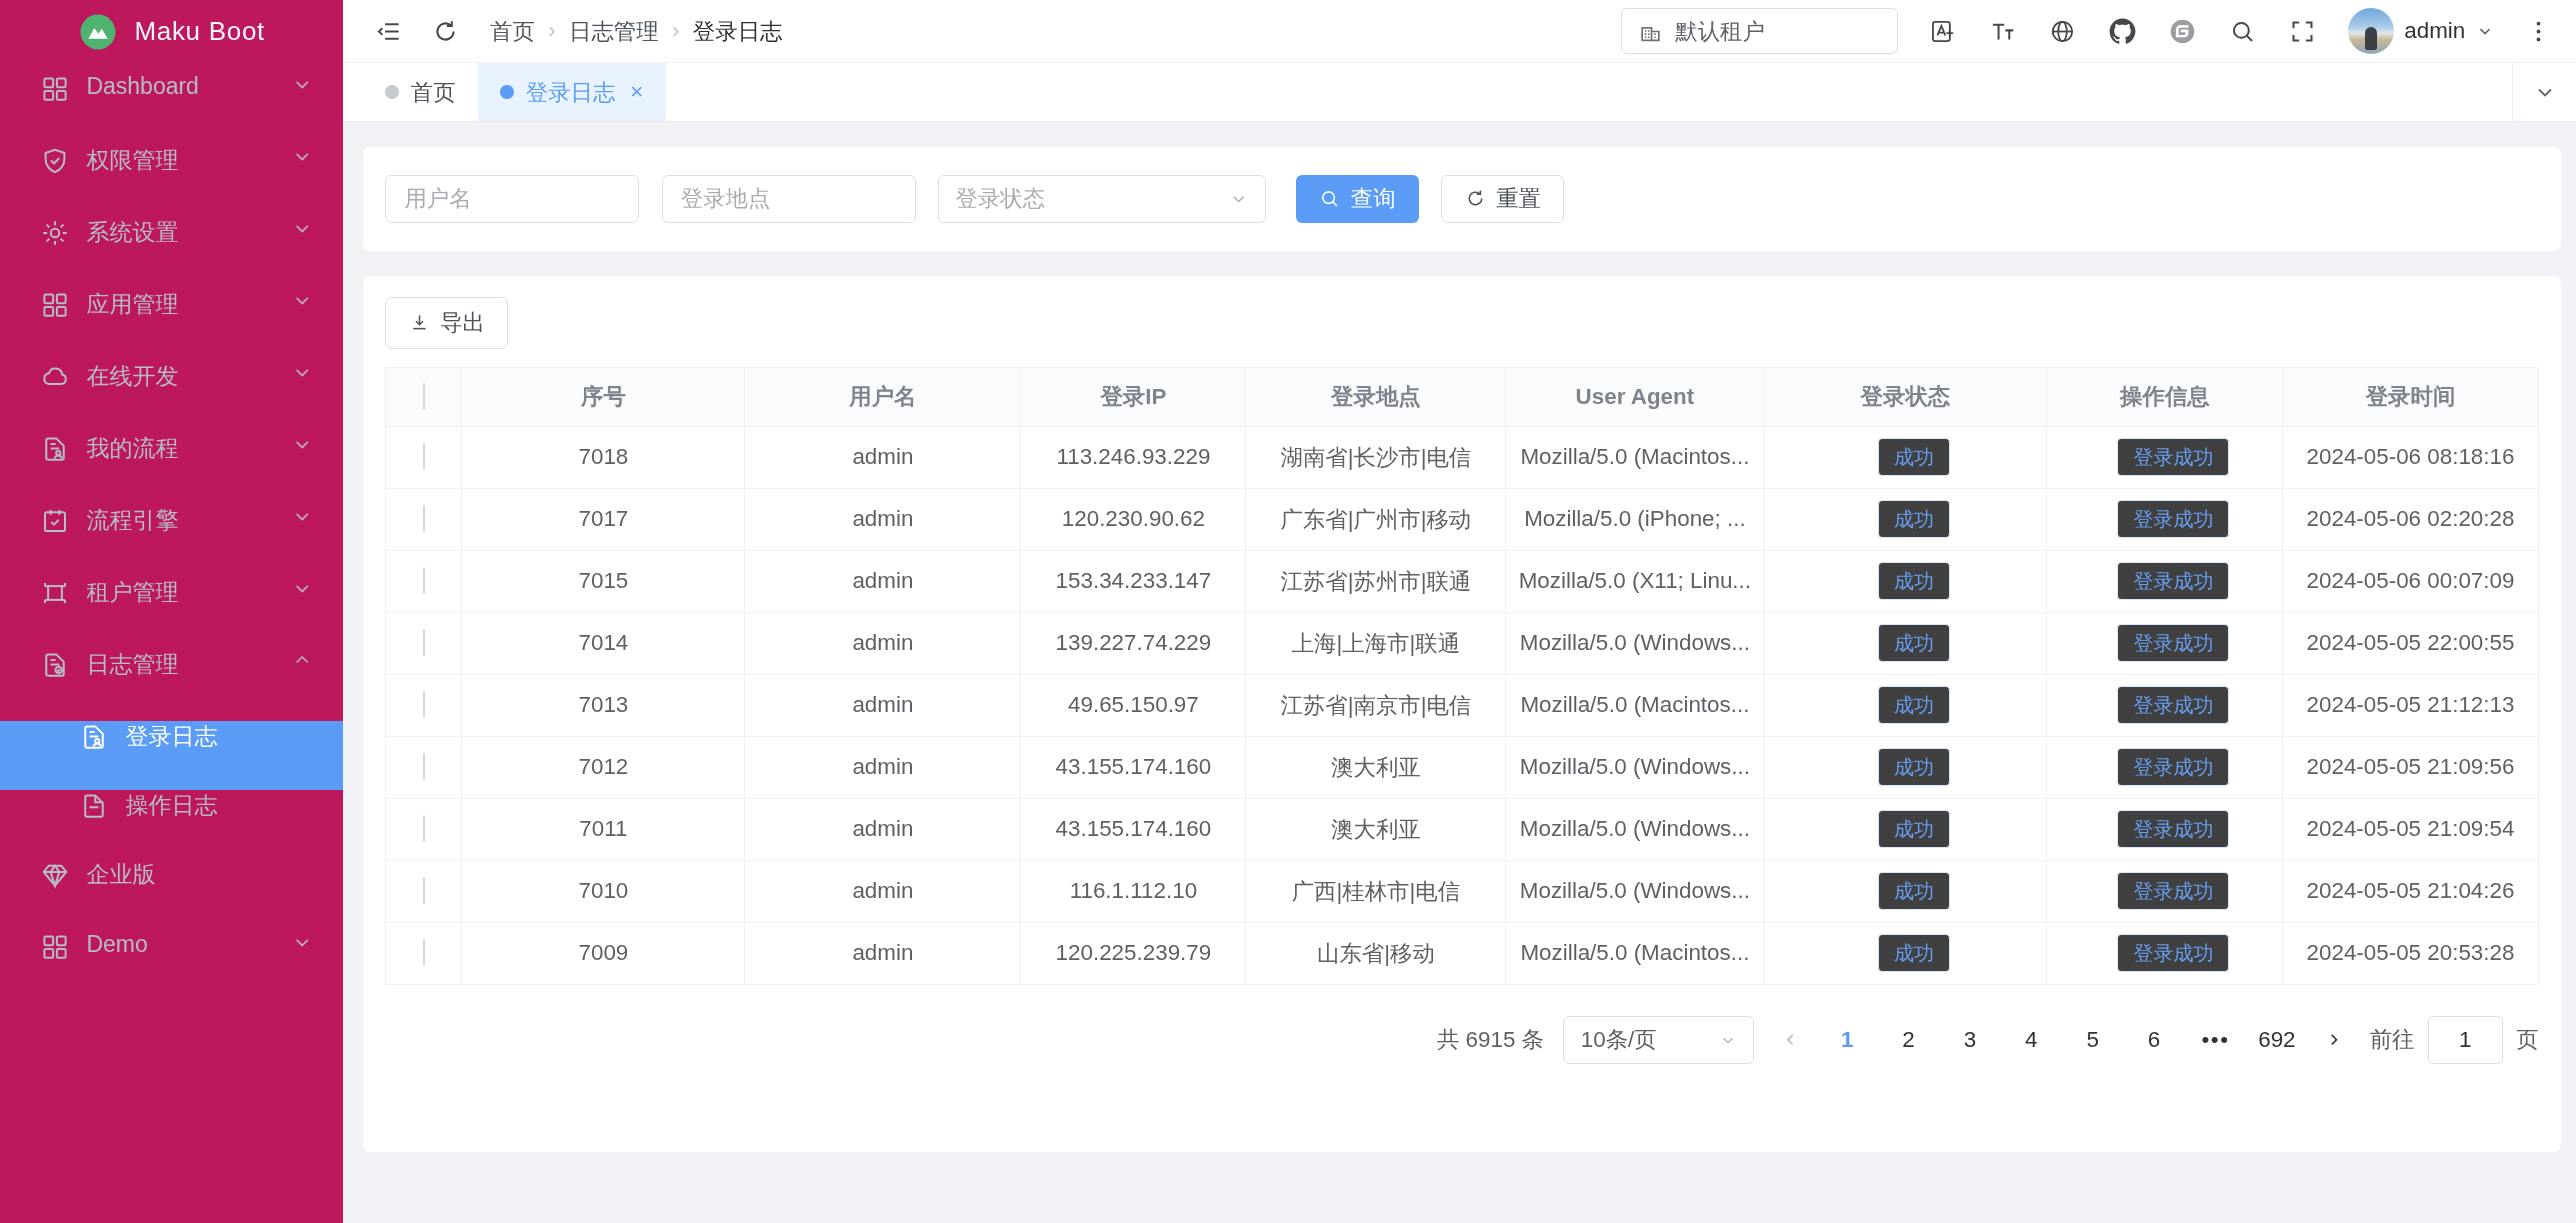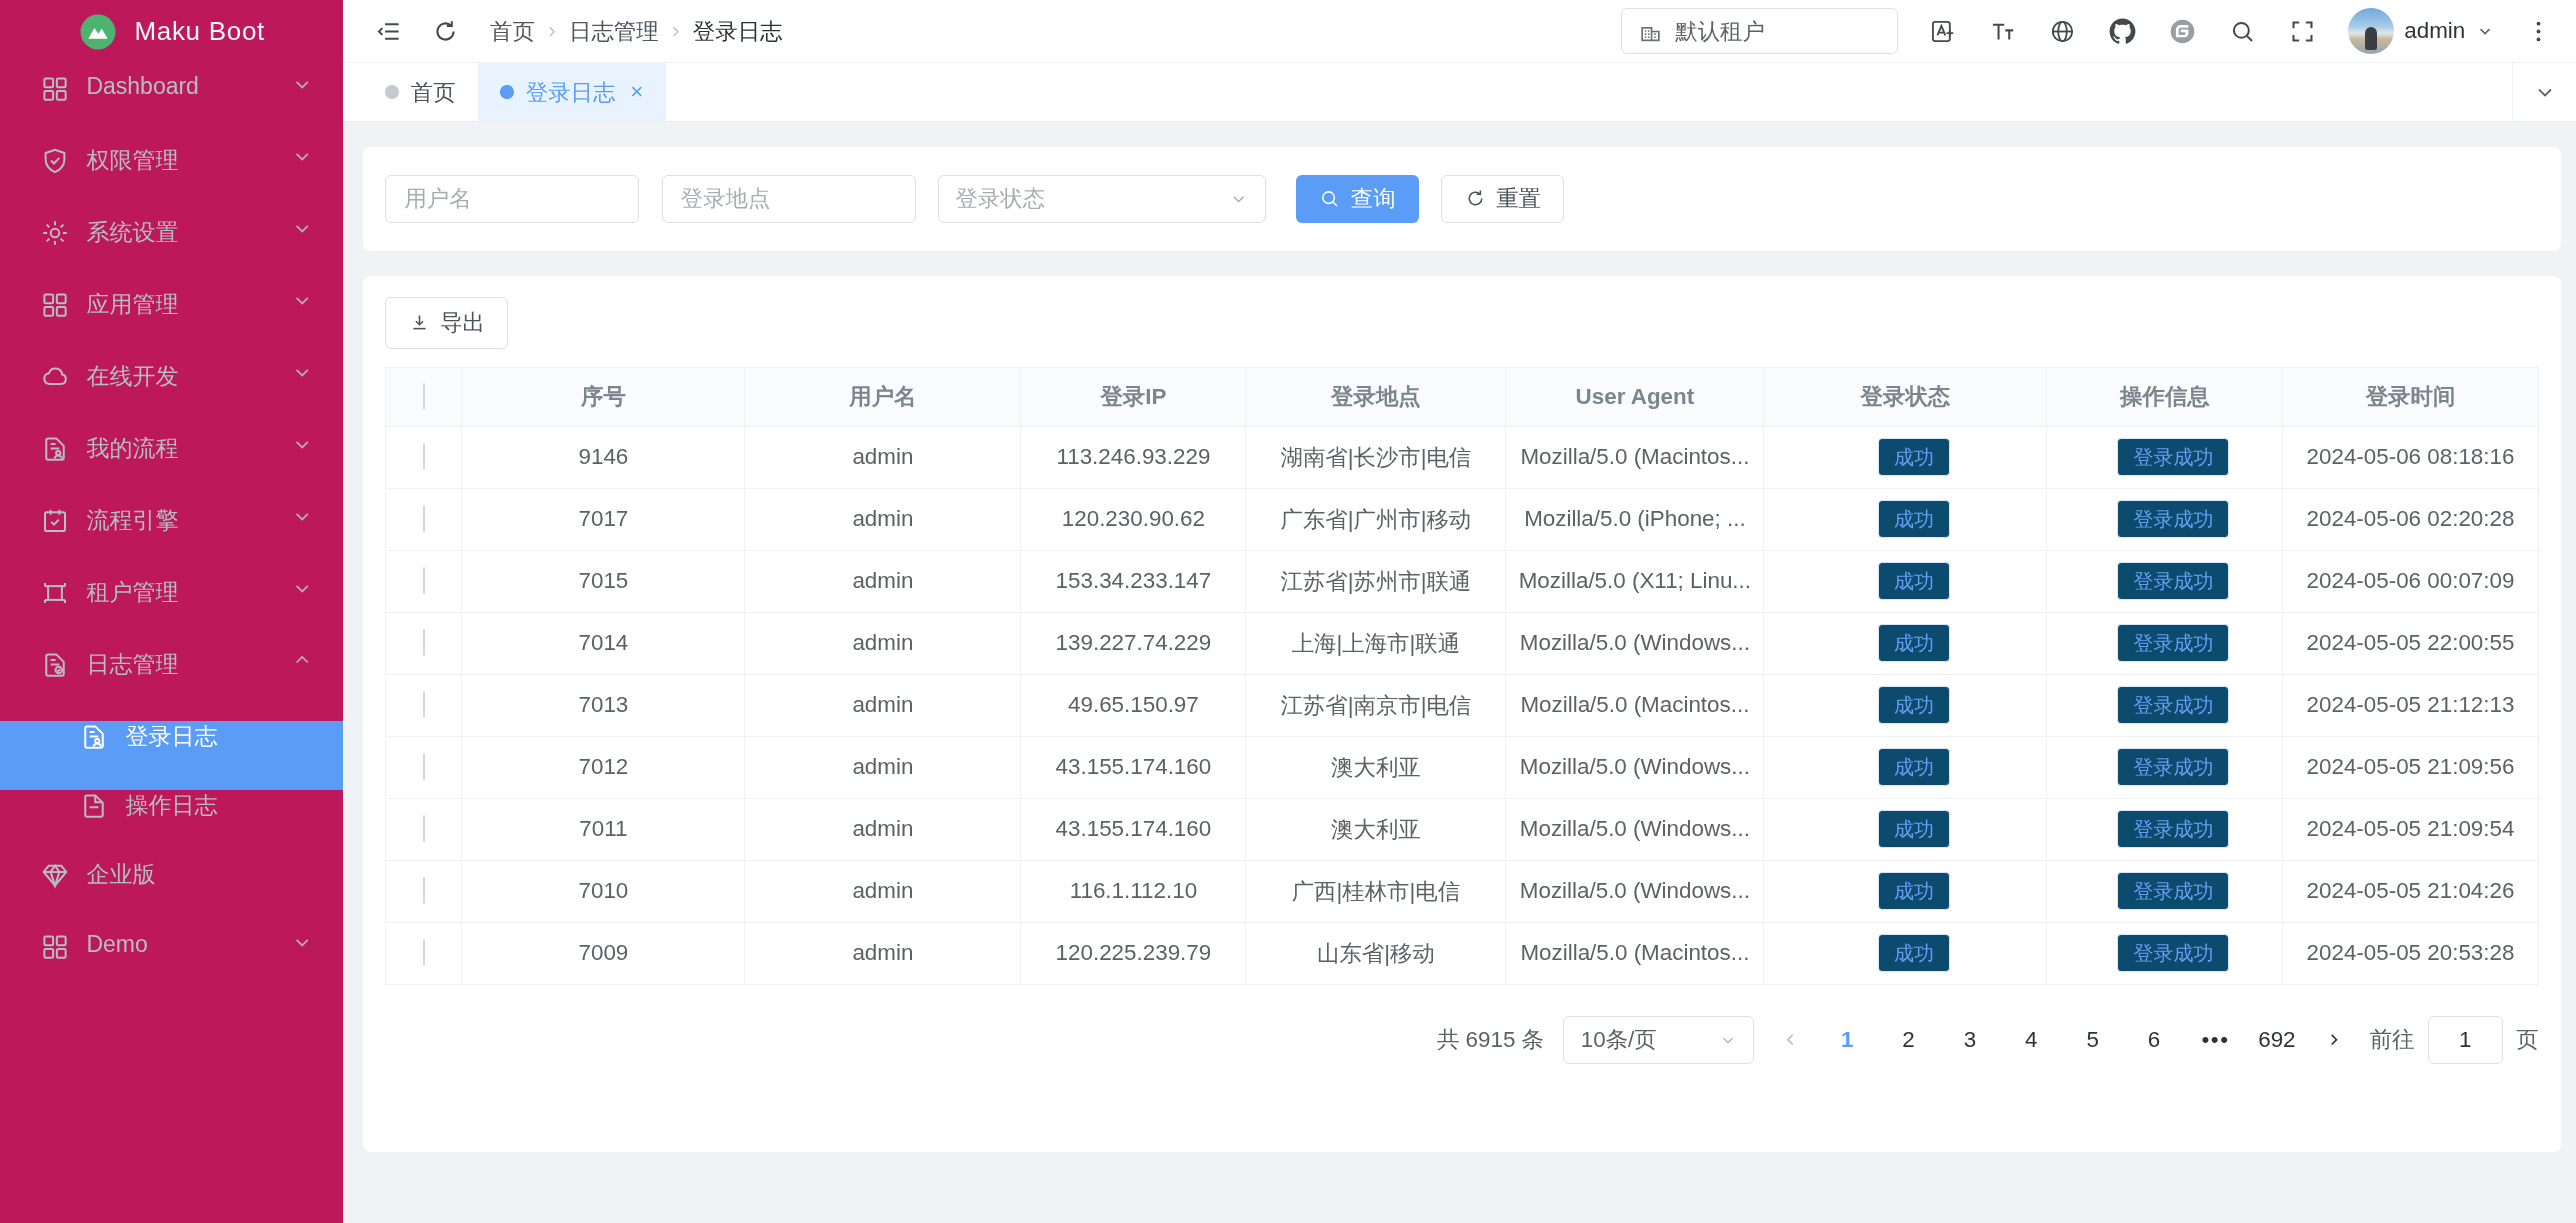--- a/index.html
+++ b/index.html
@@ -68,21 +68,21 @@
 
   .table-card { margin-top:25px; padding:21px 22.4px 0 22.4px; height:876px; position:relative; }
   .export { height:52px; }
 
   table.grid { margin-top:18px; width:100%; border-collapse:separate; border-spacing:0; table-layout:fixed; }
   table.grid th, table.grid td { border-right:1.5px solid #eef1f5; border-bottom:1.5px solid #eef1f5; text-align:center; overflow:hidden; white-space:nowrap; text-overflow:ellipsis; }
   table.grid th:first-child, table.grid td:first-child { border-left:1.5px solid #eef1f5; }
   table.grid th { border-top:1.5px solid #eef1f5; height:60px; background:#fafbfc; color:#7e848d; font-size:22.4px; font-weight:600; }
   table.grid td { height:62px; color:#5c6166; font-size:22.4px; background:#fff; }
   .cb { width:22.4px; height:30px; border:1.5px solid #d4d7de; border-radius:6px; background:#fff; margin:0 auto; cursor:pointer; }
-  .tag { display:inline-block; padding:6px 15px; background:#0c4a6e; border:1.5px solid #d7e7fd; border-radius:4px; color:#679ef2; font-size:20px; line-height:1.2;margin-left:17px; }
+  .tag { display:inline-block; padding:6px 15px; background:#404040; border:1.5px solid #d7e7fd; border-radius:4px; color:#679ef2; font-size:20px; line-height:1.2;margin-left:17px; }
 
   .pager { margin-top:31px; display:flex; align-items:center; justify-content:flex-end; gap:19.4px; font-size:22.4px; color:#5c6166; padding-bottom:34px; }
   .pg-size { width:191px; height:48px; border:1.5px solid #dcdfe6; border-radius:6px; display:flex; align-items:center; justify-content:space-between; padding:0 16.4px; color:#5c6166; cursor:pointer; background:#fff; }
   .pg-size svg { width:18px; height:18px; color:#a8abb2; }
   .pg-arrow { width:33px; display:flex; justify-content:center; cursor:pointer; color:#2f3338; }
   .pg-arrow.disabled { color:#b7bbc2; }
   .pg-arrow svg { width:19.4px; height:19.4px; }
   .pg-num { min-width:42px; text-align:center; color:#2f3338; cursor:pointer; }
   .pg-num.active { color:#5a9cf6; font-weight:600; }
   .pg-ellipsis { min-width:42px; text-align:center; color:#2f3338; letter-spacing:1.5px; }
@@ -465,21 +465,21 @@
           <th>User Agent</th>
           <th>登录状态</th>
           <th>操作信息</th>
           <th>登录时间</th>
         </tr>
       </thead>
       <tbody>
 
       <tr>
           <td><span class="cb"></span></td>
-          <td>9146</td>
+          <td>7018</td>
           <td>admin</td>
           <td>113.246.93.229</td>
           <td>湖南省|长沙市|电信</td>
           <td>Mozilla/5.0 (Macintos...</td>
           <td><span class="tag">成功</span></td>
           <td><span class="tag">登录成功</span></td>
           <td>2024-05-06 08:18:16</td>
         </tr>
           <tr>
           <td><span class="cb"></span></td>

